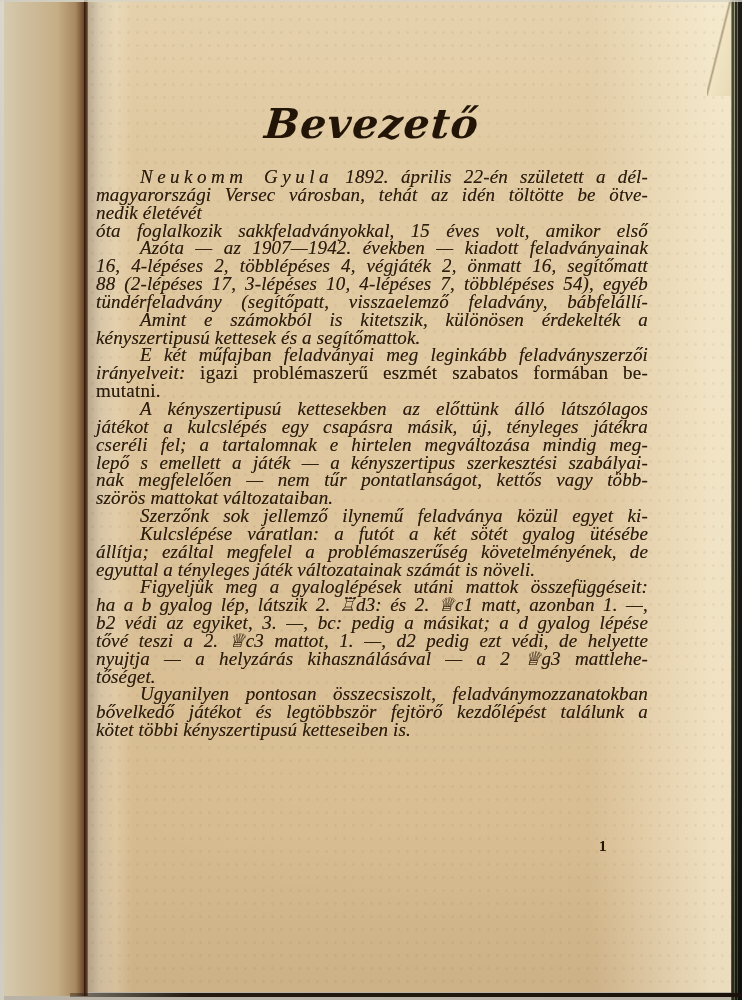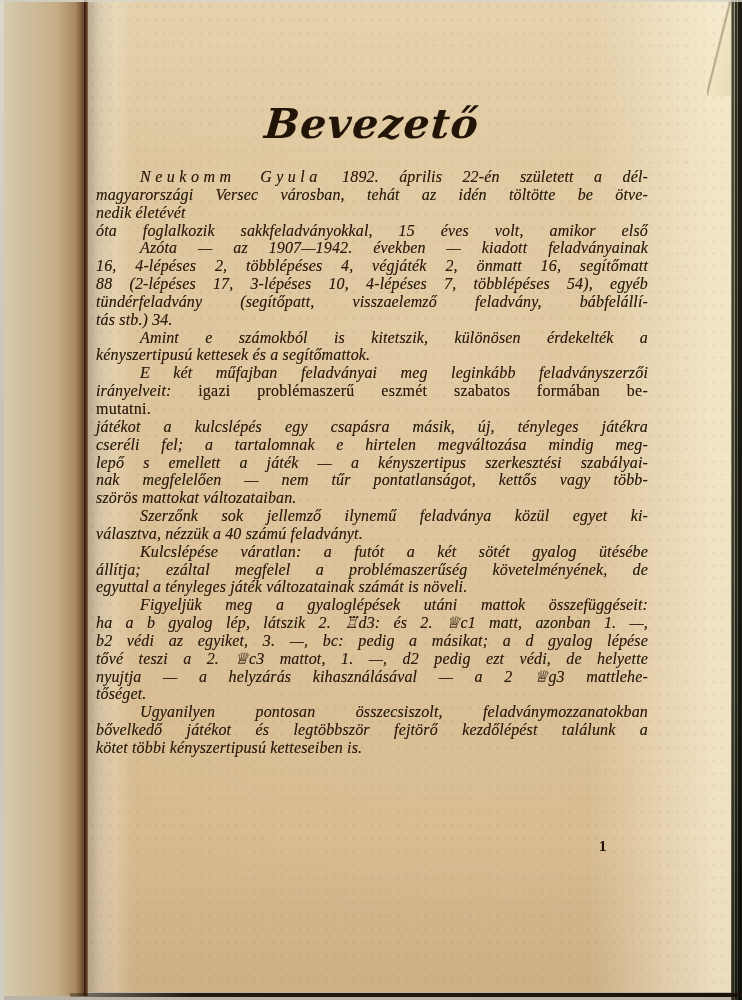--- a/index.html
+++ b/index.html
@@ -61,21 +61,21 @@
   .text-layer{position:absolute;left:96px;top:0;width:552px;z-index:3;color:var(--ink);}
   .page-title{
     position:absolute;left:0;right:0;top:100px;
     text-align:center;
     font-family:"DejaVu Serif",serif;font-style:italic;font-weight:700;
     font-size:41px;letter-spacing:1px;color:var(--title-ink);
     transform:skewX(-5deg);
   }
   .paragraphs{
     position:absolute;top:168px;left:0;width:552px;
-    font-style:italic;font-size:16px;line-height:17.85px;
+    font-style:italic;font-size:19px;line-height:17.85px;
     letter-spacing:.15px;
     text-align:justify;
   }
   .line{text-align-last:justify;text-shadow:0 0 .5px rgba(43,27,12,.55);}
   .line.first{text-indent:44px;}
   .line.last{text-align-last:left;}
   .seg-bold{font-style:normal;font-weight:400;letter-spacing:.25px;}
   .seg-spaced{letter-spacing:4.5px;}
   .page-number{
     position:absolute;top:838px;left:503px;
@@ -106,41 +106,40 @@
           <div class="line last"><span class="seg">nedik életévét</span></div>
         </div>
         <div class="para">
           <div class="line"><span class="seg">óta foglalkozik sakkfeladványokkal, 15 éves volt, amikor első</span></div>
         </div>
         <div class="para">
           <div class="line first"><span class="seg">Azóta — az 1907—1942. években — kiadott feladványainak</span></div>
           <div class="line"><span class="seg">16, 4-lépéses 2, többlépéses 4, végjáték 2, önmatt 16, segítőmatt</span></div>
           <div class="line"><span class="seg">88 (2-lépéses 17, 3-lépéses 10, 4-lépéses 7, többlépéses 54), egyéb</span></div>
           <div class="line"><span class="seg">tündérfeladvány (segítőpatt, visszaelemző feladvány, bábfelállí-</span></div>
-          <div class="line last"><span class="seg">tás stb.) 34.</span></div>
         </div>
         <div class="para">
           <div class="line first"><span class="seg">Amint e számokból is kitetszik, különösen érdekelték a</span></div>
           <div class="line last"><span class="seg">kényszertipusú kettesek és a segítőmattok.</span></div>
         </div>
         <div class="para">
           <div class="line first"><span class="seg">E két műfajban feladványai meg leginkább feladványszerzői</span></div>
           <div class="line"><span class="seg">irányelveit: </span><span class="seg seg-bold">igazi problémaszerű eszmét szabatos formában be-</span></div>
           <div class="line last"><span class="seg seg-bold">mutatni.</span></div>
         </div>
         <div class="para">
+          <div class="line first"><span class="seg">A kényszertipusú kettesekben az előttünk álló látszólagos</span></div>
           <div class="line"><span class="seg">játékot a kulcslépés egy csapásra másik, új, tényleges játékra</span></div>
           <div class="line"><span class="seg">cseréli fel; a tartalomnak e hirtelen megváltozása mindig meg-</span></div>
           <div class="line"><span class="seg">lepő s emellett a játék — a kényszertipus szerkesztési szabályai-</span></div>
           <div class="line"><span class="seg">nak megfelelően — nem tűr pontatlanságot, kettős vagy több-</span></div>
           <div class="line last"><span class="seg">szörös mattokat változataiban.</span></div>
         </div>
         <div class="para">
           <div class="line first"><span class="seg">Szerzőnk sok jellemző ilynemű feladványa közül egyet ki-</span></div>
-          <div class="line last"><span class="seg">választva, nézzük a 40 számú feladványt.</span></div>
         </div>
         <div class="para">
           <div class="line first"><span class="seg">Kulcslépése váratlan: a futót a két sötét gyalog ütésébe</span></div>
           <div class="line"><span class="seg">állítja; ezáltal megfelel a problémaszerűség követelményének, de</span></div>
           <div class="line last"><span class="seg">egyuttal a tényleges játék változatainak számát is növeli.</span></div>
         </div>
         <div class="para">
           <div class="line first"><span class="seg">Figyeljük meg a gyaloglépések utáni mattok összefüggéseit:</span></div>
           <div class="line"><span class="seg">ha a b gyalog lép, látszik 2. ♖d3: és 2. ♕c1 matt, azonban 1. —,</span></div>
           <div class="line"><span class="seg">b2 védi az egyiket, 3. —, bc: pedig a másikat; a d gyalog lépése</span></div>

